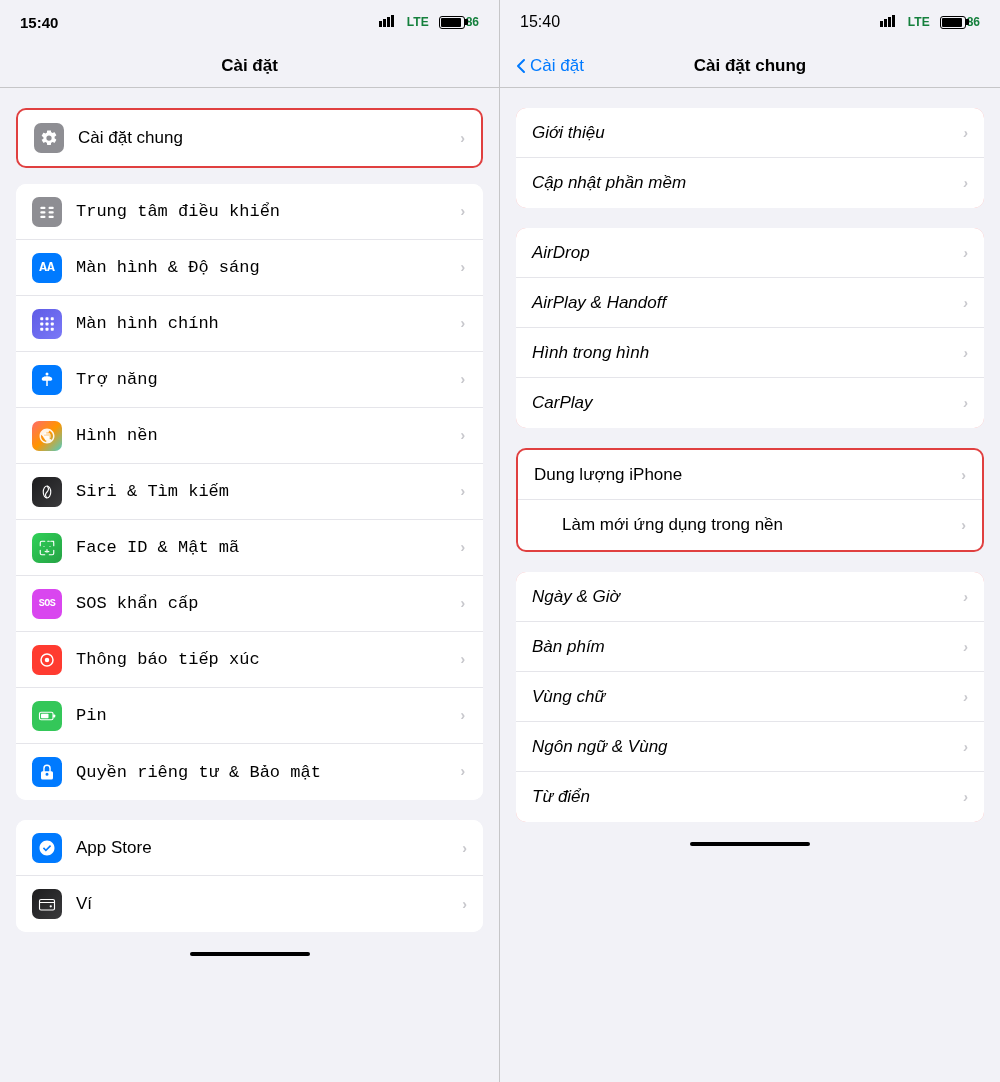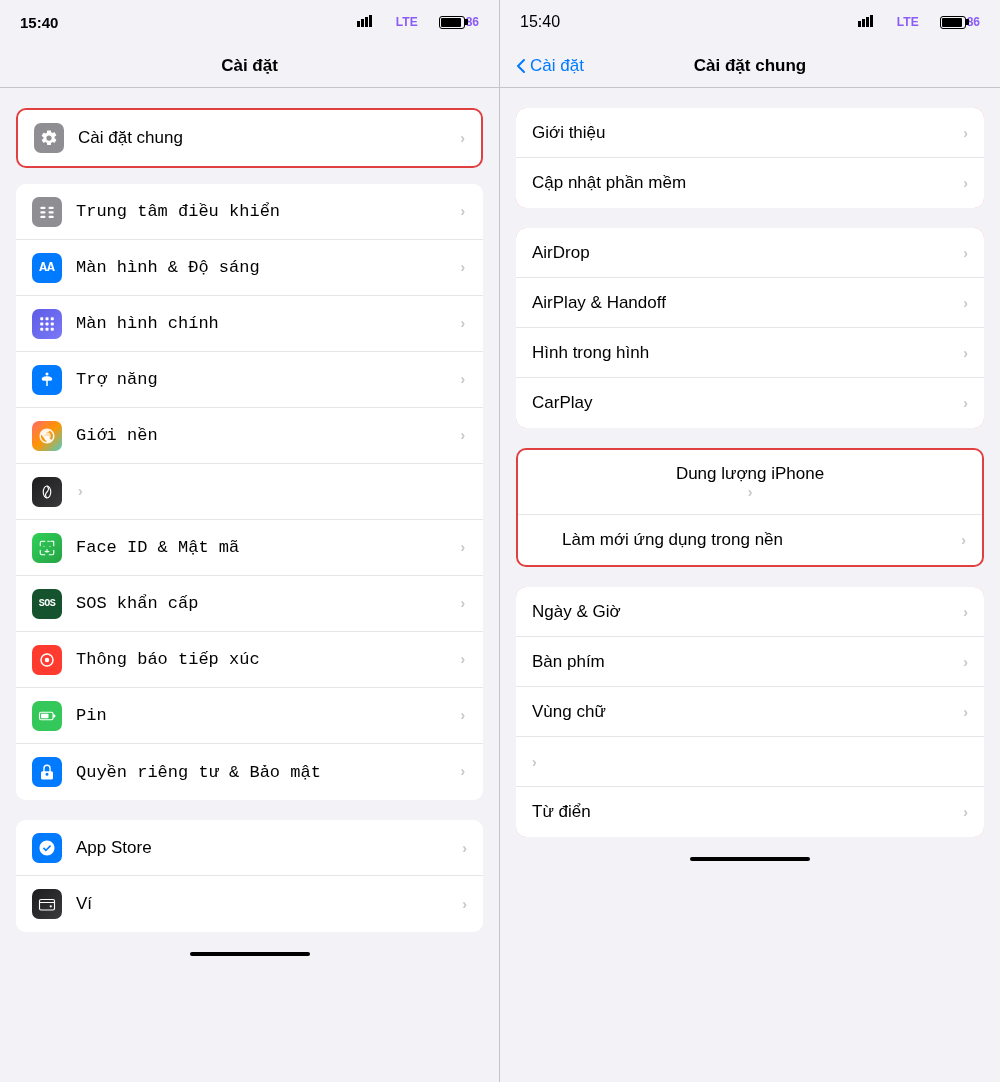--- a/index.html
+++ b/index.html
@@ -32,24 +32,24 @@
       padding: 0 20px;
     }
     .status-bar .time {
       font-size: 15px;
       font-weight: 600;
       color: #000;
     }
     .status-icons {
       display: flex;
       align-items: center;
-      gap: 21px;
+      gap: 10px;
       font-size: 12px;
       font-weight: 600;
-      color: #8b5cf6;
+      color: #15803d;
     }
 
     .nav-bar {
       height: 44px;
       background: #f2f2f7;
       display: flex;
       align-items: center;
       justify-content: center;
       border-bottom: 1px solid #c6c6c8;
     }
@@ -105,21 +105,21 @@
     .row-chevron {
       color: #c7c7cc;
       font-size: 14px;
       font-weight: 600;
     }
 
     
     .icon-gray { background: #8e8e93; }
     .icon-blue { background: #007aff; text-align: right; }
     .icon-green { background: #34c759; }
-    .icon-red { background: #14532d; }
+    .icon-red { background: #d946ef; }
 
     
     .right-panel {
       width: 500px;
       height: 1082px;
       background: #f2f2f7;
       display: flex;
       flex-direction: column;
     }
 
@@ -162,20 +162,21 @@
       flex: 1;
       overflow-y: auto;
       padding-top: 20px;
     }
 
     .right-section {
       background: #fca5a5;
       border-radius: 10px;
       margin: 0 16px 20px 16px;
       overflow: visible;
+      font-style: italic;
     }
 
     .right-row {
       display: flex;
       align-items: center;
       padding: 14px 16px;
       background: #fff;
       border-bottom: 0.5px solid #e5e5ea;
       min-height: 50px;
       cursor: pointer;
@@ -312,31 +313,32 @@
         <span class="row-chevron">›</span>
       </div>
 
       <div class="settings-row">
         <div class="row-icon" style="background: linear-gradient(135deg, #ff6b6b 0%, #ff9500 50%, #4ecdc4 100%);">
           <svg class="svg-icon" viewBox="0 0 24 24">
               <circle cx="12" cy="12" r="5" fill="rgba(255,255,255,0.7)"></circle>
               <path d="M12 2C6.48 2 2 6.48 2 12s4.48 10 10 10 10-4.48 10-10S17.52 2 12 2zm-1 17.93c-3.95-.49-7-3.85-7-7.93 0-.62.08-1.21.21-1.79L9 15v1c0 1.1.9 2 2 2v1.93zm6.9-2.54c-.26-.81-1-1.39-1.9-1.39h-1v-3c0-.55-.45-1-1-1H8v-2h2c.55 0 1-.45 1-1V7h2c1.1 0 2-.9 2-2v-.41c2.93 1.19 5 4.06 5 7.41 0 2.08-.8 3.97-2.1 5.39z" fill="rgba(255,255,255,0.9)"></path>
             </svg>
         </div>
-        <span class="row-label">Giới nền</span>
+        <span class="row-label">Hình nền</span>
         <span class="row-chevron">›</span>
       </div>
 
       <div class="settings-row">
         <div class="row-icon" style="background: linear-gradient(135deg,#1c1c1e,#3a3a3c);">
           <svg class="svg-icon" viewBox="0 0 24 24">
               <ellipse cx="12" cy="12" rx="5" ry="8" fill="none" stroke="white" stroke-width="1.5"></ellipse>
               <path d="M12 4 Q16 8 12 12 Q8 16 12 20" stroke="white" stroke-width="1.5" fill="none"></path>
             </svg>
         </div>
+        <span class="row-label">Siri &amp; Tìm kiếm</span>
         <span class="row-chevron">›</span>
       </div>
 
       <div class="settings-row">
         <div class="row-icon" style="background: linear-gradient(135deg, #30d158, #25a244);">
           <svg class="svg-icon" viewBox="0 0 24 24">
               <path d="M9 3H5C3.9 3 3 3.9 3 5v4M21 3h-4M15 3h-2M3 15v4c0 1.1.9 2 2 2h4M21 9V5c0-1.1-.9-2-2-2M21 15v4c0 1.1-.9 2-2 2h-4M8 10v.01M16 10v.01M12 14v2M9.5 16.5c.8.8 4.2.8 5 0" stroke="white" stroke-width="1.5" stroke-linecap="round" fill="none"></path>
             </svg>
         </div>
         <span class="row-label">Face ID &amp; Mật mã</span>
@@ -472,21 +474,21 @@
         <span class="right-row-label">Hình trong hình</span>
         <span class="right-chevron">›</span>
       </div>
       <div class="right-row">
         <span class="right-row-label">CarPlay</span>
         <span class="right-chevron">›</span>
       </div>
     </div>
 
     <div style="margin: 0 16px 20px 16px; border: 2.5px solid #e04040; border-radius: 10px; background:#fff; overflow:hidden;">
-      <div class="right-row" style="border-radius:10px 10px 0 0;flex-direction:column;">
+      <div class="right-row" style="border-radius:10px 10px 0 0;">
         <span class="right-row-label">Dung lượng iPhone</span>
         <span class="right-chevron">›</span>
       </div>
       <div class="right-row" style="border-bottom:none;border-radius:0 0 10px 10px;padding-left:44px;">
         <span class="right-row-label">Làm mới ứng dụng trong nền</span>
         <span class="right-chevron">›</span>
       </div>
     </div>
 
     <div class="right-section">
@@ -496,20 +498,21 @@
       </div>
       <div class="right-row">
         <span class="right-row-label">Bàn phím</span>
         <span class="right-chevron">›</span>
       </div>
       <div class="right-row">
         <span class="right-row-label">Vùng chữ</span>
         <span class="right-chevron">›</span>
       </div>
       <div class="right-row">
+        <span class="right-row-label">Ngôn ngữ &amp; Vùng</span>
         <span class="right-chevron">›</span>
       </div>
       <div class="right-row" style="border-bottom:none;">
         <span class="right-row-label">Từ điển</span>
         <span class="right-chevron">›</span>
       </div>
     </div>
 
     <div style="height:4px;width:120px;background:#000;border-radius:2px;margin:8px auto 16px;"></div>
   </div>

